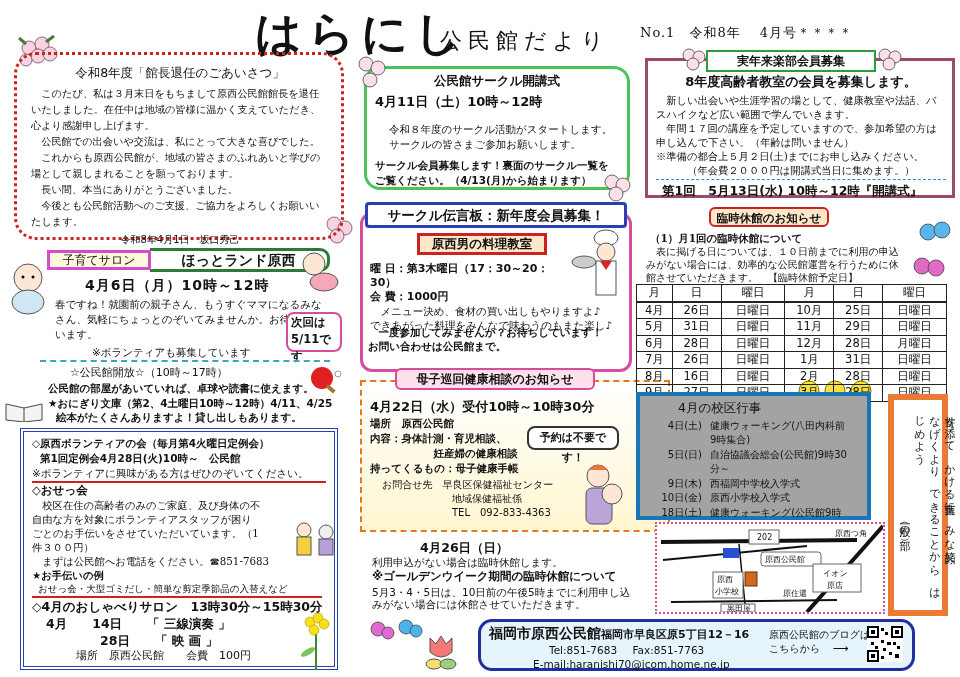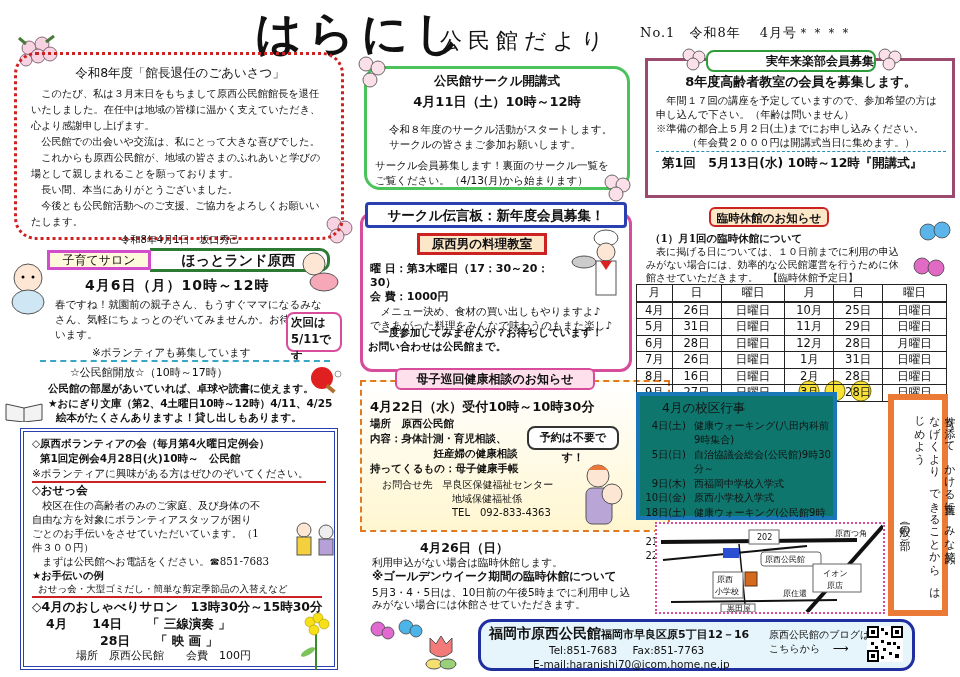--- a/index.html
+++ b/index.html
@@ -17,27 +17,27 @@
 
 
 #greet{left:14px;top:52px;width:330px;height:188px;border:3px dotted #c22;border-radius:22px;padding:10px 12px 4px 14px}
 #greet h2{font-size:12.5px;font-weight:normal;text-align:center;margin-bottom:4px}
 #greet p{font-size:10.2px;line-height:16px;text-indent:1em}
 #greet .sign{text-align:center;text-indent:0;margin-top:2px;font-size:10px}
 
 
 #circle{left:364px;top:66px;width:266px;height:124px;border:3px solid #49c35a;border-radius:16px;padding:4px 8px}
 #circle .t1{font-size:12.5px;font-weight:bold;text-align:center}
-#circle .t2{font-size:13px;font-weight:bold;text-align:center;margin-top:3px}
+#circle .t2{font-size:13px;font-weight:bold;margin-top:3px}
 #circle .body{font-size:10.5px;line-height:15px;padding-left:14px;margin-top:12px}
-#circle .note{font-size:10.5px;font-weight:normal;line-height:15px;margin-top:6px}
+#circle .note{font-size:10.5px;font-weight:bold;line-height:15px;margin-top:6px}
 
 
 #senior{left:645px;top:58px;width:310px;height:140px;border:3px solid #9b4a6d;padding:12px 6px 4px 8px}
-#senior-tab{left:706px;top:50px;width:170px;height:22px;border:2px solid #2e9c3a;border-radius:8px;background:#fff;font-size:12px;font-weight:bold;text-align:right;line-height:18px}
+#senior-tab{left:706px;top:50px;width:170px;height:22px;border:2px solid #2e9c3a;border-radius:0;background:#fff;font-size:12px;font-weight:bold;text-align:center;line-height:18px}
 #senior .h{font-size:13px;font-weight:bold;text-align:center;margin:0 0 2px}
 #senior p{font-size:10.3px;line-height:14px}
 #senior .first{font-size:12.5px;font-weight:bold;border-top:1px dashed #2a8fb8;margin-top:2px;padding-top:3px;padding-left:6px}
 
 
 #ko-label{left:47px;top:250px;width:104px;height:20px;border:3px solid #d34ccc;background:#fff9dc;font-size:12px;text-align:center;line-height:14px}
 #ko-bar{left:150px;top:248px;width:180px;height:24px;border:3px solid #2c7a33;border-left:none;border-radius:0 10px 10px 0;font-size:14px;font-weight:bold;text-align:center;line-height:18px}
 #ko-date{left:85px;top:276px;font-size:14px;font-weight:bold;letter-spacing:1px}
 #ko-text{left:55px;top:297px;width:270px;font-size:10.5px;line-height:15px}
 #ko-vol{left:92px;top:345px;font-size:10.5px}
@@ -80,21 +80,21 @@
 
 
 #rinji-tab{left:709px;top:207px;width:120px;height:20px;border:2px solid #c22;border-radius:6px;background:#fde7c9;font-size:11.5px;font-weight:bold;text-align:center;line-height:18px}
 #rinji-h{left:650px;top:231px;font-size:10.5px;font-weight:bold}
 #rinji-p{left:646px;top:245px;width:260px;font-size:10px;line-height:13px}
 #rinji-table{left:636px;top:284px;width:311px;border-collapse:collapse;font-size:11.5px}
 #rinji-table th,#rinji-table td{border:1px solid #222;text-align:center;height:16px;padding:0;font-weight:normal}
 #rinji-table th{border-bottom:2px solid #222}
 
 
-#events{left:636px;top:392px;width:201px;height:128px;border:4px solid #1977b8;background:#0f766e;padding:4px 2px}
+#events{left:636px;top:392px;width:235px;height:128px;border:4px solid #1977b8;background:#a3a3a3;padding:4px 18px}
 #events h3{font-size:12.5px;font-weight:normal;padding-left:20px;margin-bottom:2px}
 #events .row{font-size:10px;line-height:14.5px;display:flex}
 #events .dt{width:44px;text-align:right;margin-right:8px;flex:none}
 
 
 #senryu{left:888px;top:394px;width:60px;height:222px;border:6px solid #ea7a35;background:#fff;padding:8px 3px}
 #senryu .v{writing-mode:vertical-rl;font-size:11px;line-height:15px;height:196px}
 
 
 #map{left:655px;top:522px;width:230px;height:92px;border:2px dotted #d84c9c;background:#fff}
@@ -162,20 +162,21 @@
 <svg class="icon" style="left:600px;top:170px" width="36" height="34" viewBox="0 0 36 34">
   <g fill="#fbe0ea" stroke="#444" stroke-width="0.8">
       <circle cx="12" cy="12" r="7"></circle>
       <circle cx="23" cy="15" r="7"></circle>
       <circle cx="16" cy="24" r="7"></circle>
     </g>
 </svg>
 
 <div class="abs" id="senior">
   <div class="h">8年度高齢者教室の会員を募集します。</div>
+  <p class="serif">　新しい出会いや生涯学習の場として、健康教室や法話、バスハイクなど広い範囲で学んでいきます。</p>
   <p class="serif">　年間１７回の講座を予定していますので、参加希望の方は申し込んで下さい。（年齢は問いません）</p>
   <p class="serif">※準備の都合上５月２日(土)までにお申し込みください。</p>
   <p class="serif c">（年会費２０００円は開講式当日に集めます。）</p>
   <div class="first">第1回　5月13日(水) 10時～12時『開講式』</div>
 </div>
 <div class="abs" id="senior-tab">実年来楽部会員募集</div>
 <svg class="icon" style="left:680px;top:46px" width="28" height="26" viewBox="0 0 28 26">
     <g fill="#fbe0ea" stroke="#444" stroke-width="0.8">
       <circle cx="9" cy="9" r="6"></circle>
       <circle cx="19" cy="11" r="6"></circle>

